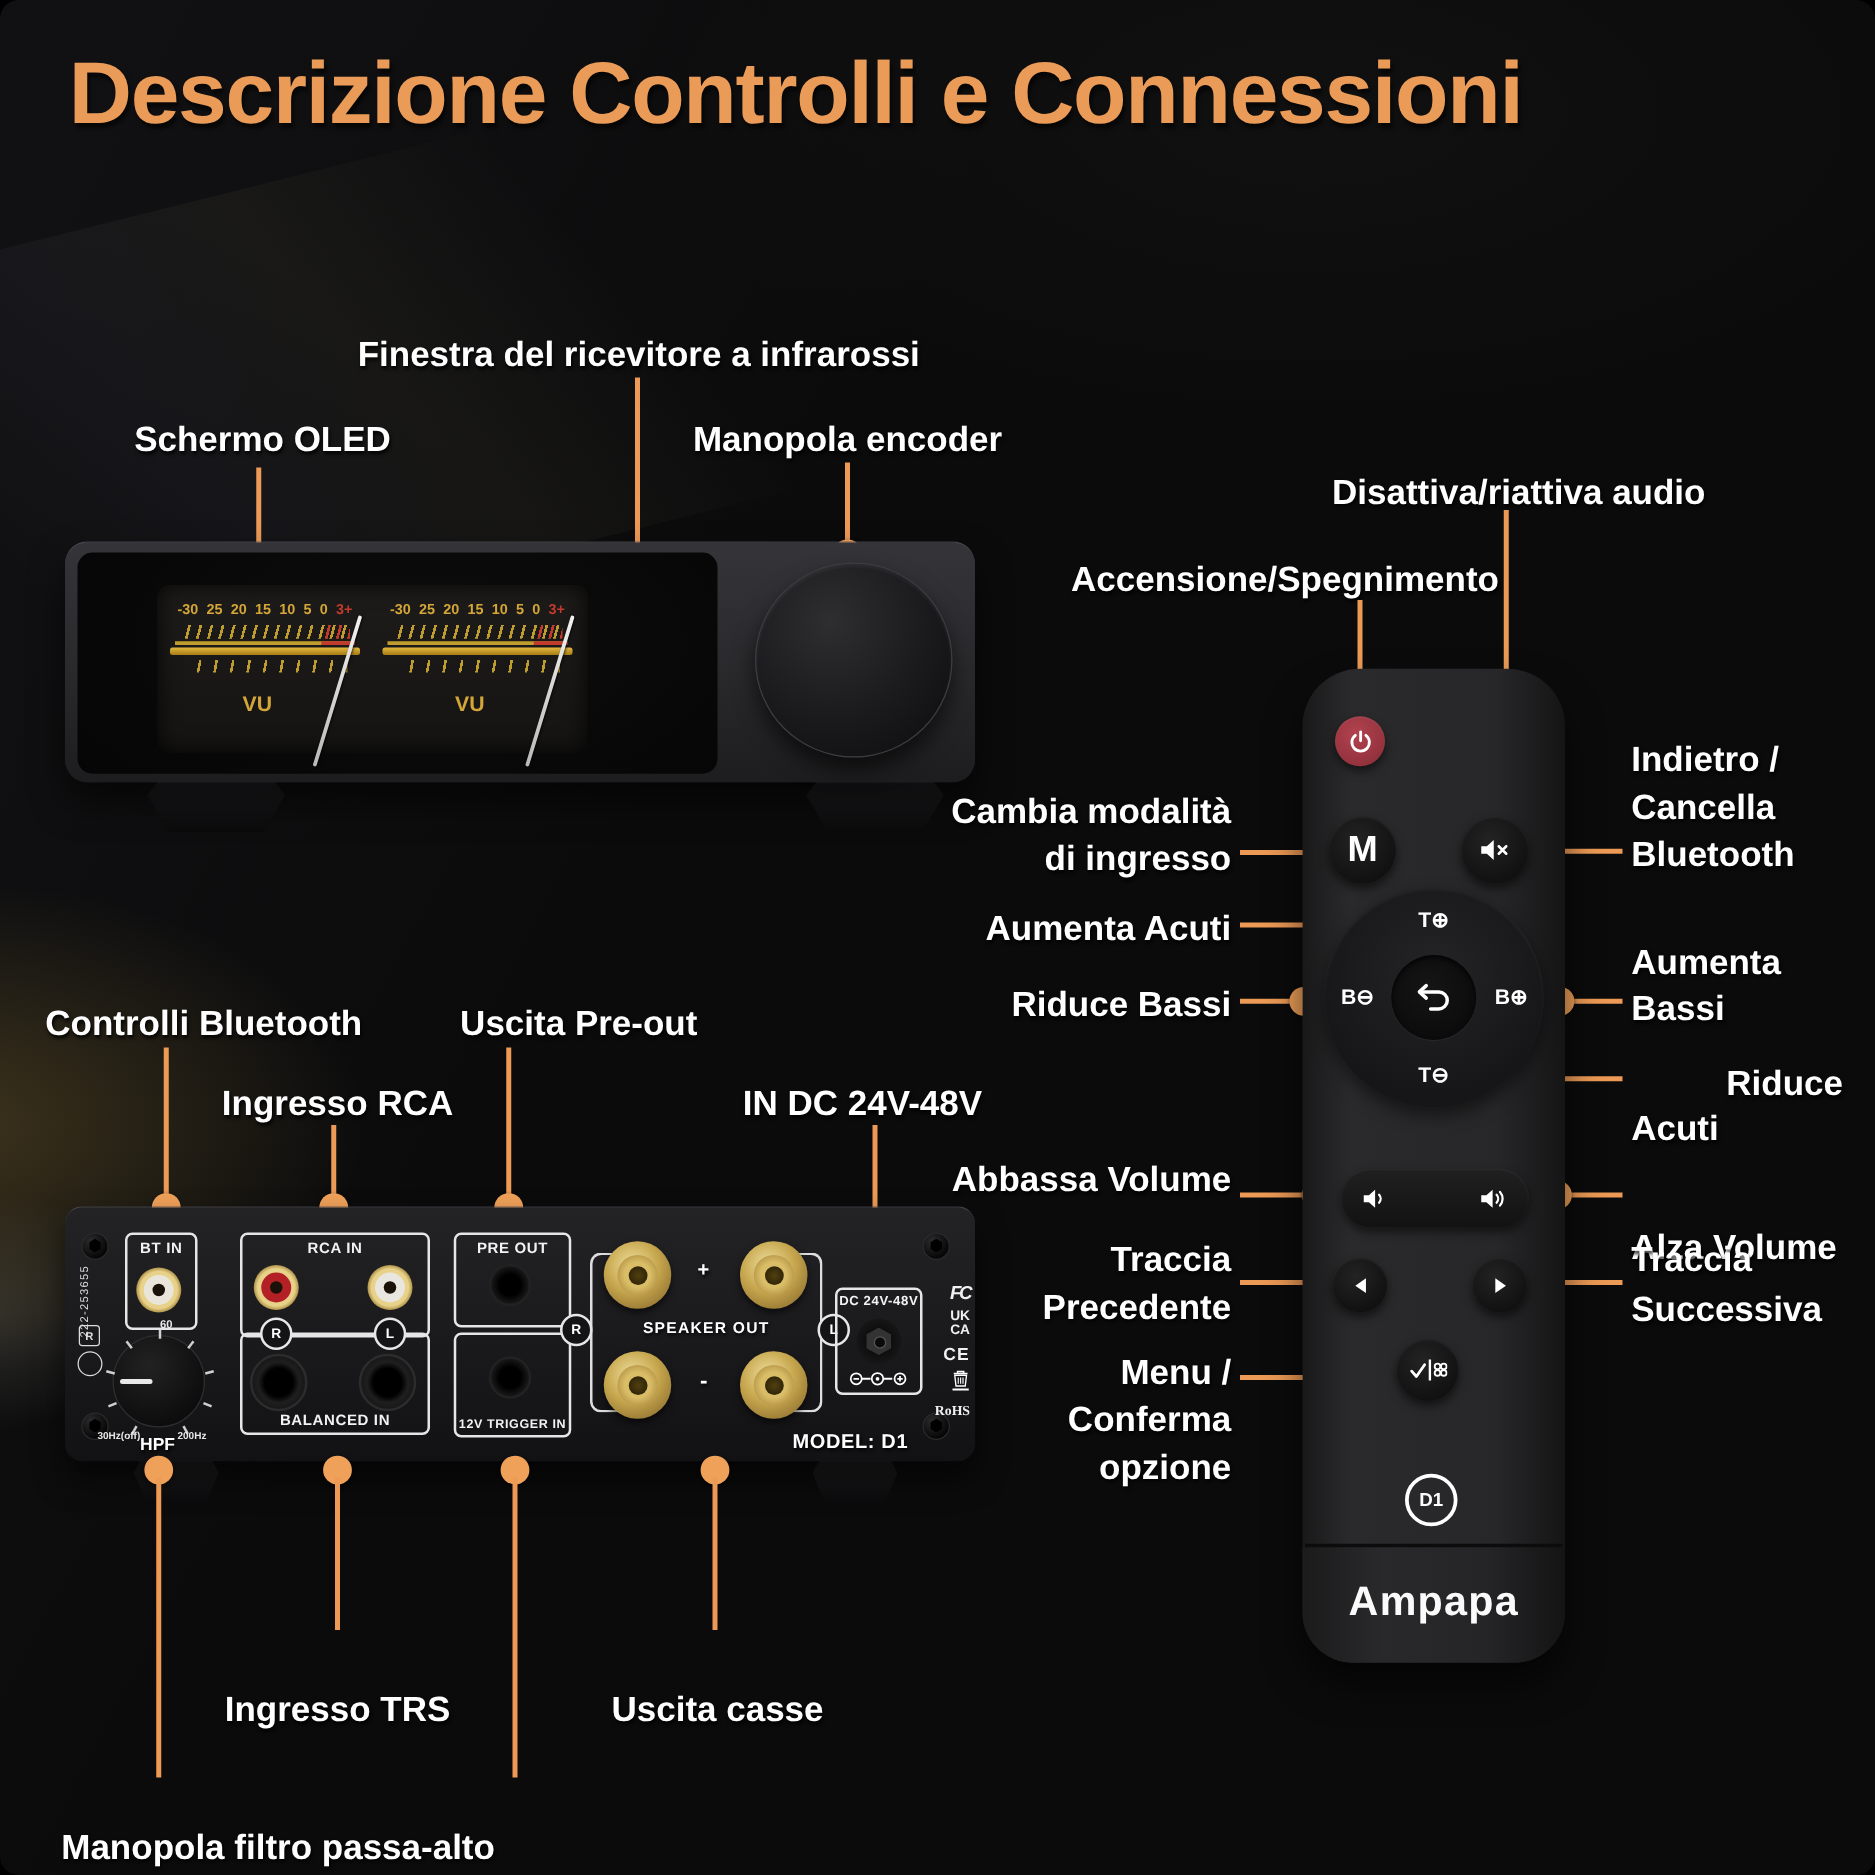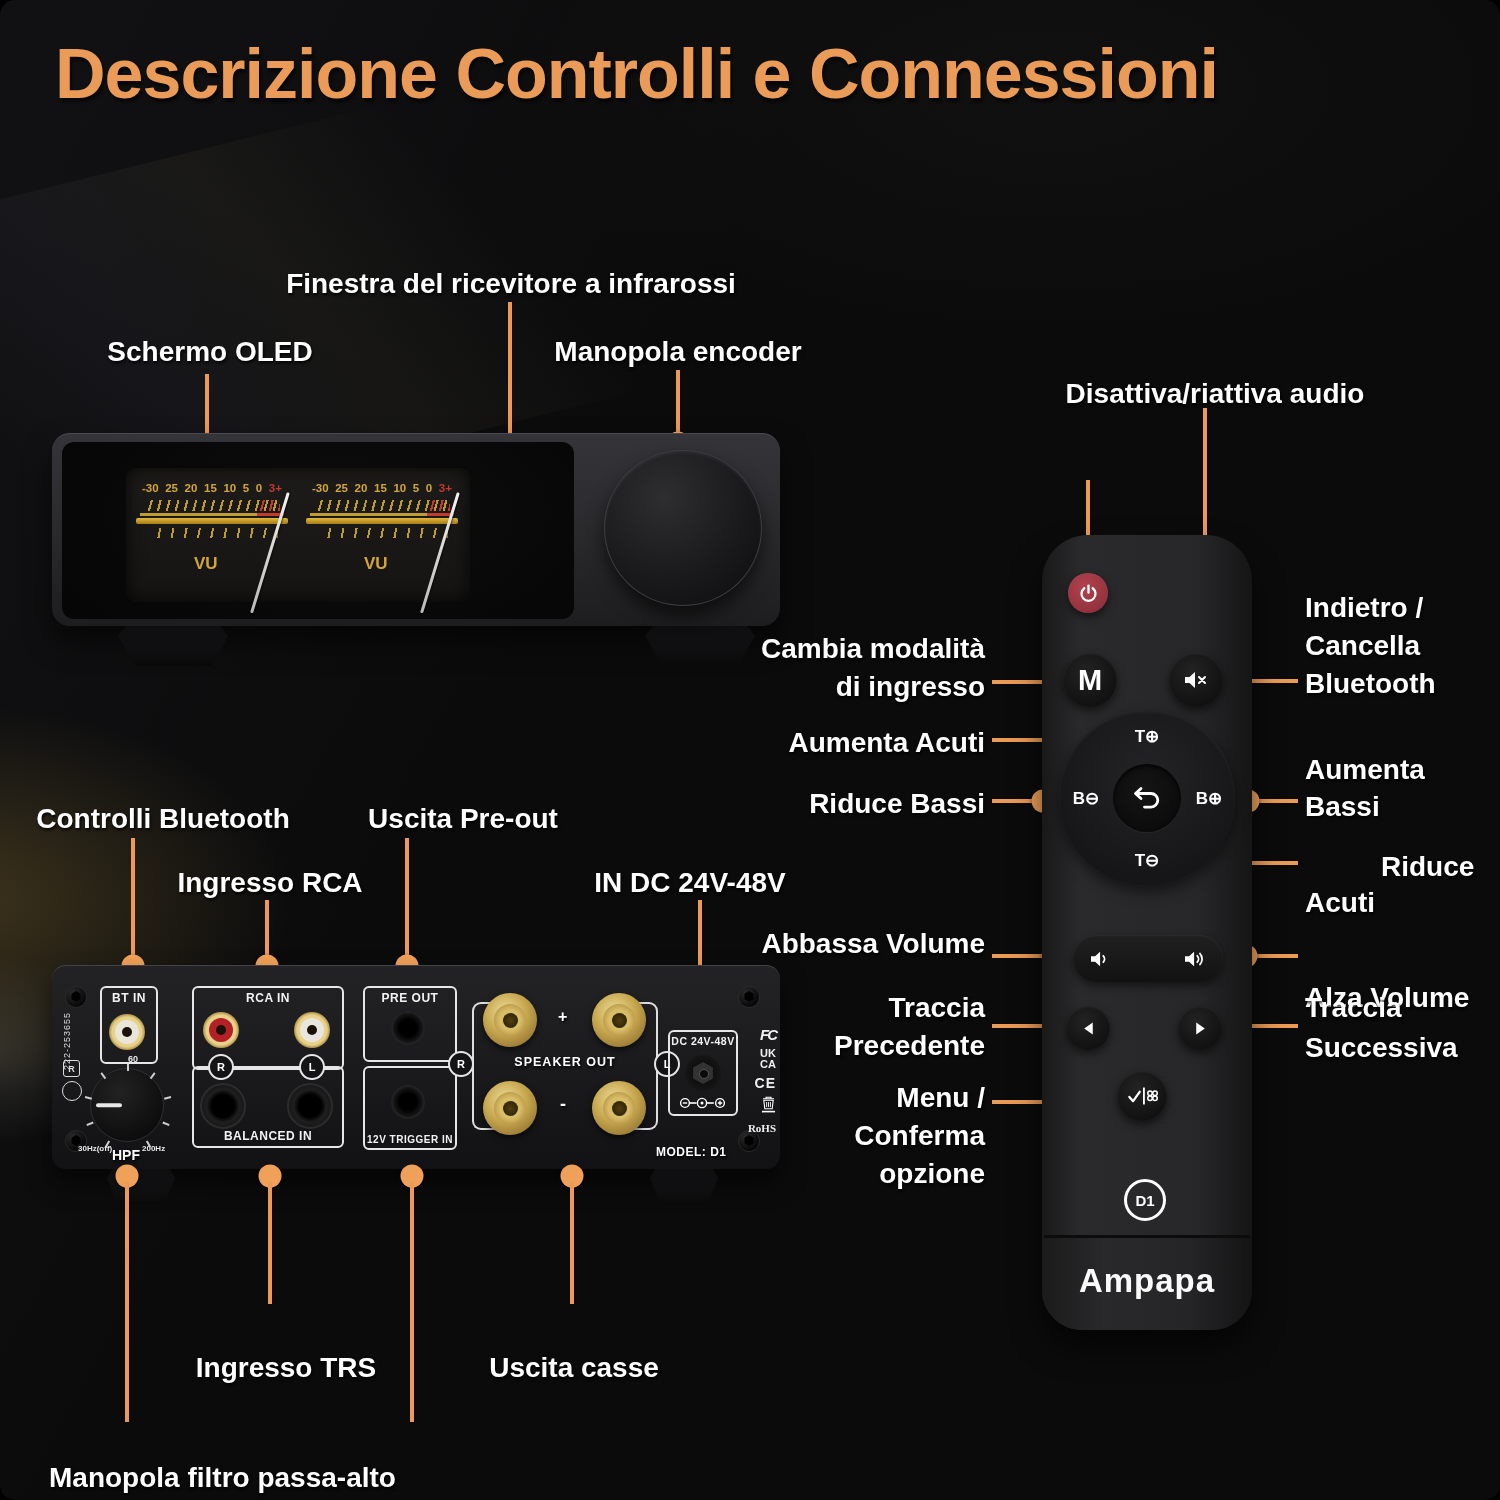--- a/index.html
+++ b/index.html
@@ -322,21 +322,21 @@
     <div>
       <svg width="15" height="17" viewBox="0 0 15 17">
         <path d="M5 2.6V1.2h5v1.4 M2 2.8h11" stroke="#fff" stroke-width="1.1" fill="none"></path>
         <path d="M2.8 4.2h9.4l-1 8.6H3.8z" fill="none" stroke="#fff" stroke-width="1.1"></path>
         <path d="M5.6 6v5 M7.5 6v5 M9.4 6v5" stroke="#fff" stroke-width=".9"></path>
         <path d="M1 15.6h13" stroke="#fff" stroke-width="1.6"></path>
       </svg>
     </div>
     <div style="font-size:11px;font-family:'Liberation Serif',serif;font-weight:bold;">RoHS</div>
   </div>
-  <div class="lb" style="left:656px;top:1145px;font-size:12px;letter-spacing:.5px;">MODEL: D1</div>
+  <div class="lb" style="left:634px;top:1145px;font-size:16px;letter-spacing:.5px;">MODEL: D1</div>
 
   <div class="hpf-knob">
     <i class="ktick" style="transform:rotate(-150deg) translateY(-41px);"></i>
     <i class="ktick" style="transform:rotate(-112deg) translateY(-41px);"></i>
     <i class="ktick" style="transform:rotate(-75deg) translateY(-41px);"></i>
     <i class="ktick" style="transform:rotate(-37deg) translateY(-41px);"></i>
     <i class="ktick" style="transform:rotate(0deg) translateY(-41px);"></i>
     <i class="ktick" style="transform:rotate(37deg) translateY(-41px);"></i>
     <i class="ktick" style="transform:rotate(75deg) translateY(-41px);"></i>
     <i class="ktick" style="transform:rotate(112deg) translateY(-41px);"></i>
@@ -349,28 +349,29 @@
   <div class="lb c" style="left:126px;top:1147px;font-size:14px;">HPF</div>
 
   <div class="dt" style="left:127px;top:1176px;"></div>
   <div class="dt" style="left:270px;top:1176px;"></div>
   <div class="dt" style="left:412px;top:1176px;"></div>
   <div class="dt" style="left:572px;top:1176px;"></div>
   <div class="ln v" style="left:125px;top:1182px;height:240px;"></div>
   <div class="ln v" style="left:268px;top:1182px;height:122px;"></div>
   <div class="ln v" style="left:410px;top:1182px;height:240px;"></div>
   <div class="ln v" style="left:570px;top:1182px;height:122px;"></div>
-  <div class="lb c" style="left:270px;top:1352px;margin-left:16px;">Ingresso TRS</div>
+  <div class="lb c" style="left:270px;top:1352px;">Ingresso TRS</div>
   <div class="lb c" style="left:574px;top:1352px;">Uscita casse</div>
   <div class="lb" style="left:49px;top:1462px;">Manopola filtro passa-alto</div>
 
   <div class="lb c" style="left:1215px;top:378px;">Disattiva/riattiva audio</div>
   <div class="ln v" style="left:1203px;top:408px;height:244px;"></div>
   <div class="dt" style="left:1205px;top:657px;"></div>
 
+  <div class="lb c" style="left:1028px;top:448px;">Accensione/Spegnimento</div>
   <div class="ln v" style="left:1086px;top:480px;height:72px;"></div>
   <div class="dt" style="left:1088px;top:556px;"></div>
 
   <div class="lb r" style="right:515px;top:633px;">Cambia modalità</div>
   <div class="lb r" style="right:515px;top:671px;">di ingresso</div>
   <div class="ln h" style="left:992px;top:680px;width:62px;"></div>
   <div class="dt" style="left:1056px;top:682px;"></div>
 
   <div class="lb" style="left:1305px;top:592px;">Indietro /</div>
   <div class="lb" style="left:1305px;top:630px;">Cancella</div>

